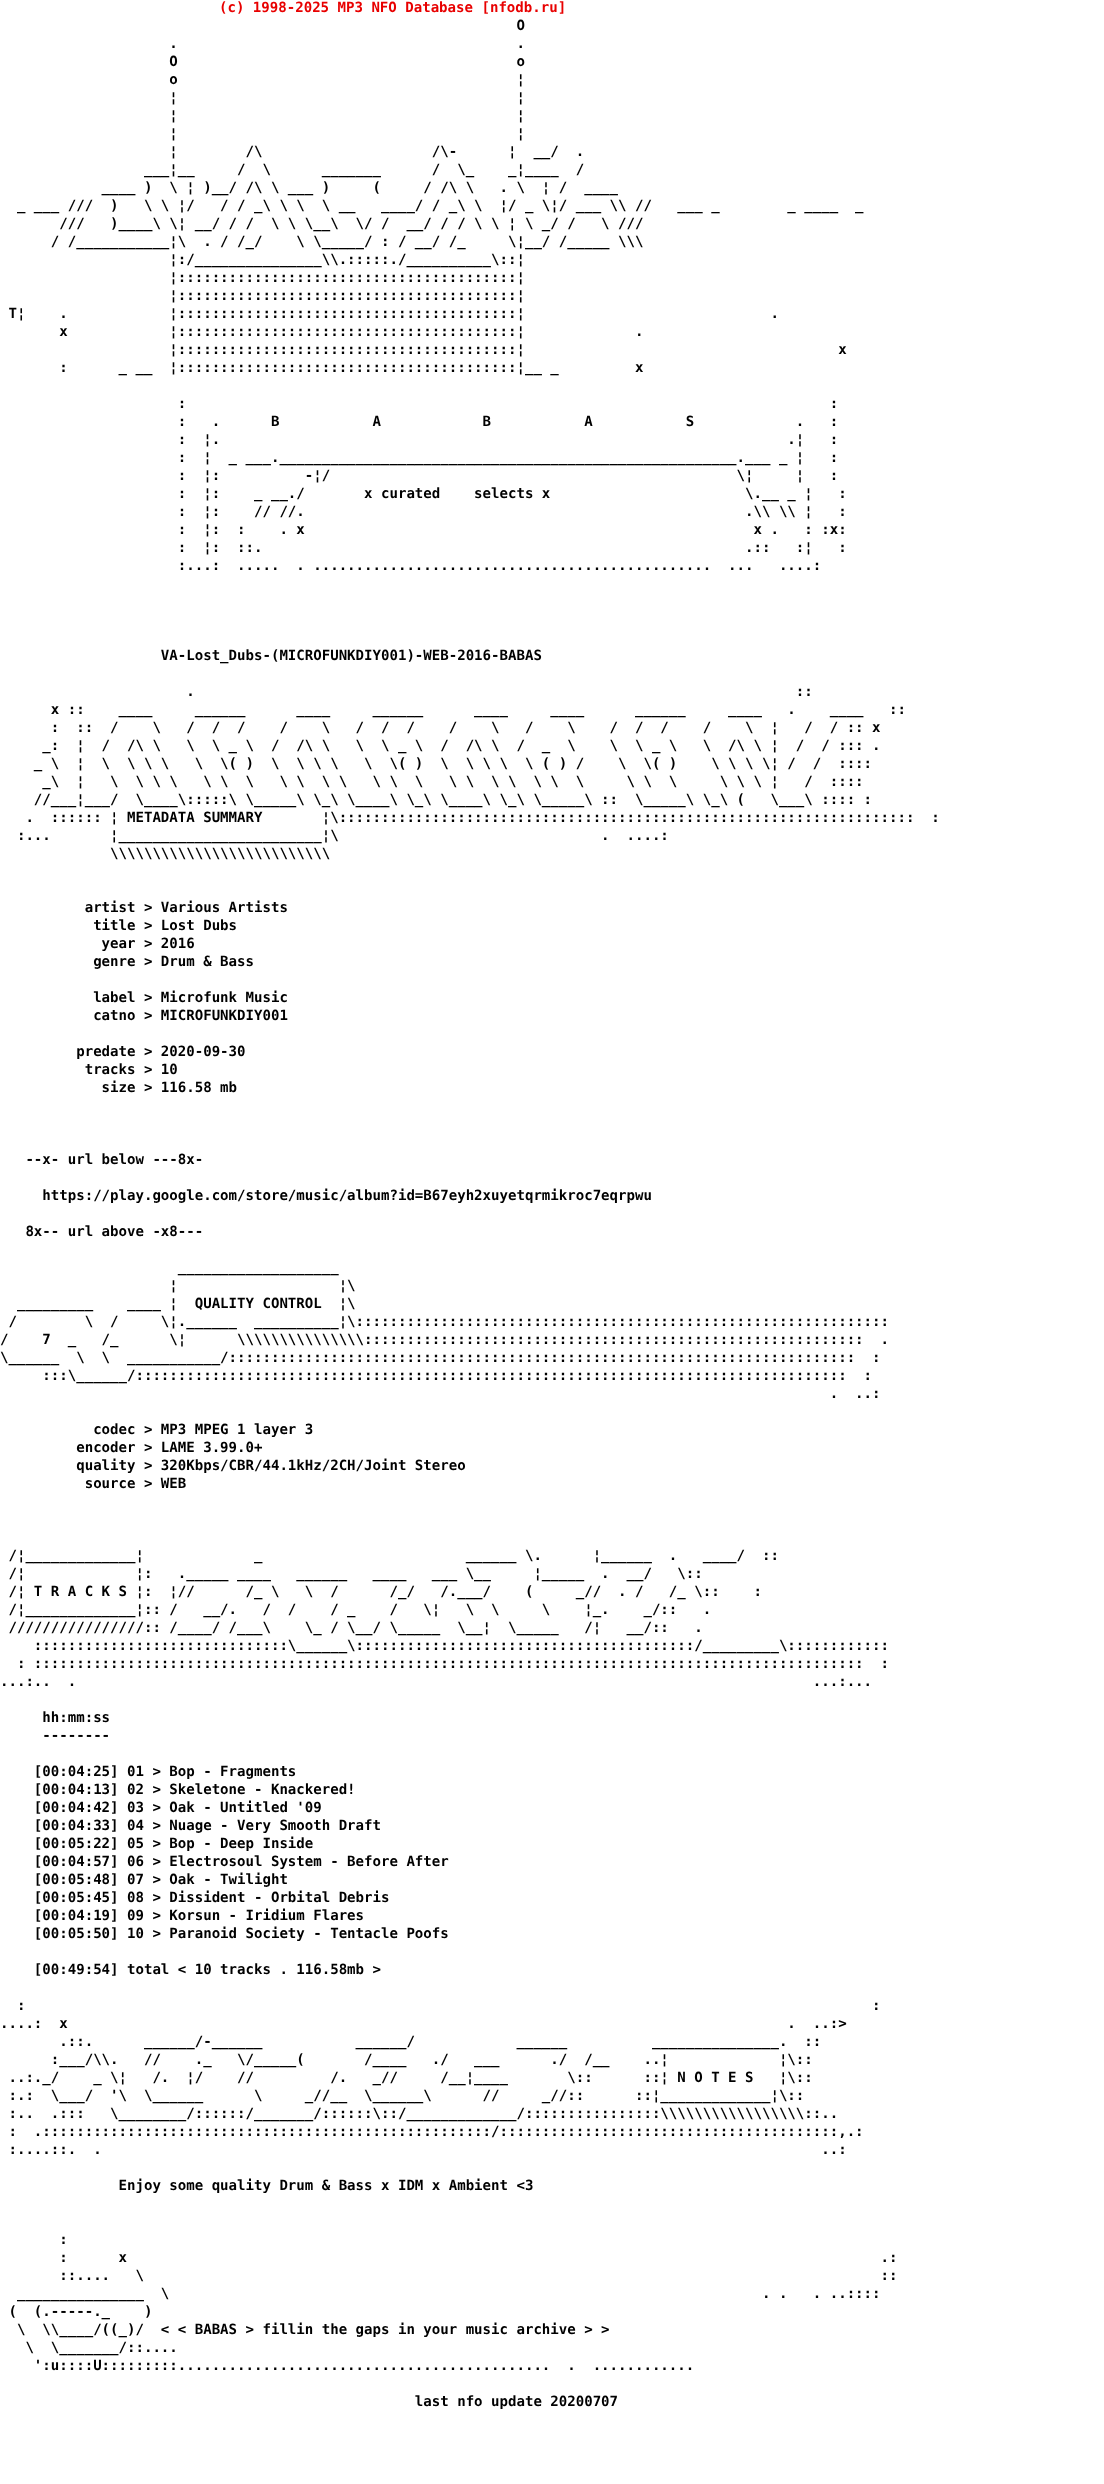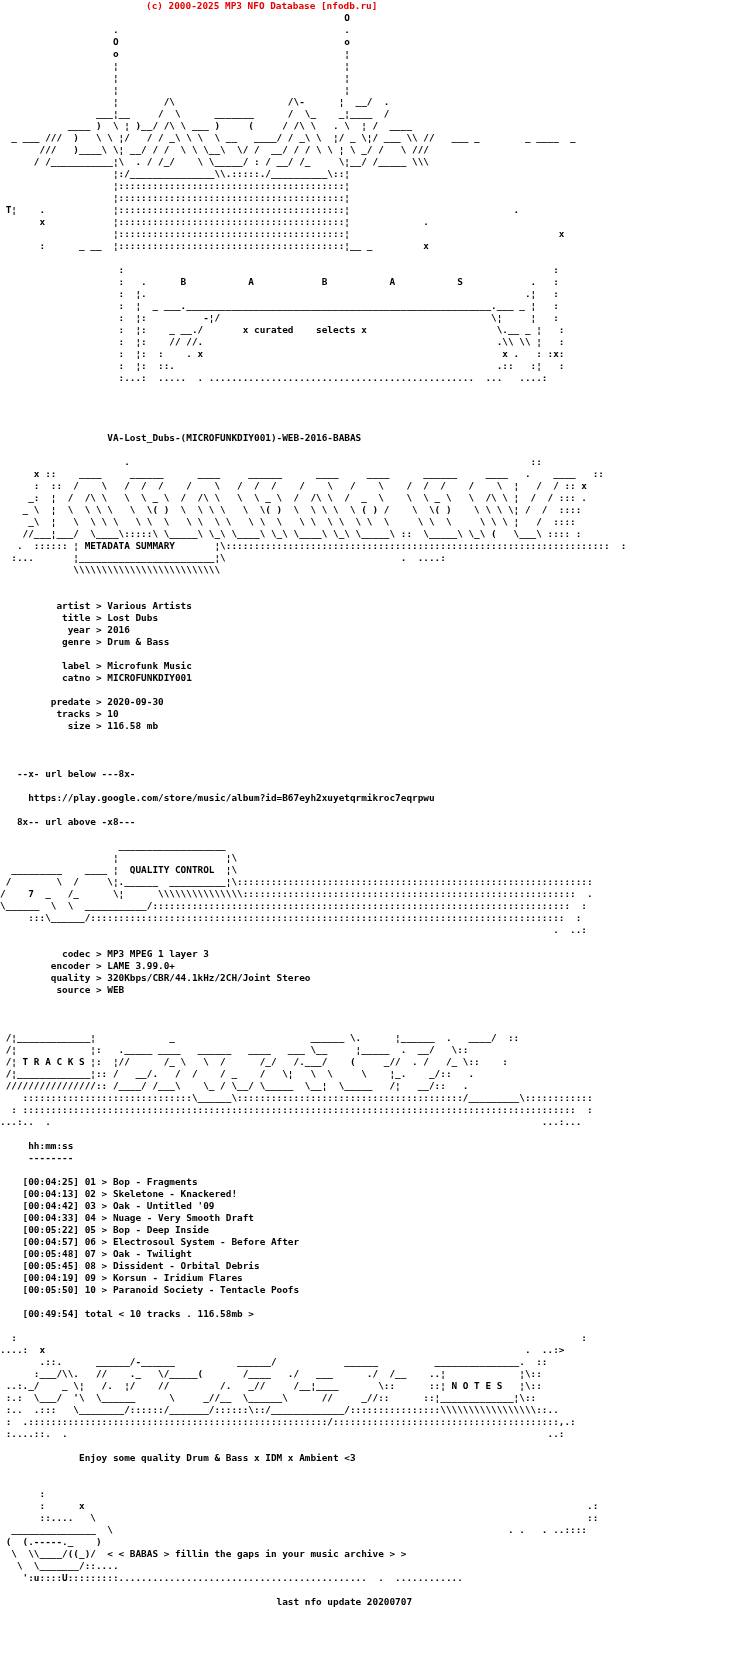--- a/index.html
+++ b/index.html
@@ -28,21 +28,21 @@
     line-height: 12px;
     letter-spacing: 0;
     color: #000000;
     white-space: pre;
   }
 </style>
 </head>
 <body>
 
 <div class="page">
-  <div class="copyright">(c) 2000-2025 MP3 NFO Database [nfodb.ru]</div>
+  <div class="copyright">(c) 1998-2025 MP3 NFO Database [nfodb.ru]</div>
   <pre class="nfo">                                                             O
                     .                                        .
                     O                                        o
                     o                                        ¦
                     ¦                                        ¦
                     ¦                                        ¦
                     ¦                                        ¦
                     ¦        /\                    /\-      ¦  __/  .
                  ___¦__     /  \      _______      /  \_    _¦____  /
             ____ )  \ ¦ )__/ /\ \ ___ )     (     / /\ \   . \  ¦ /  ____

